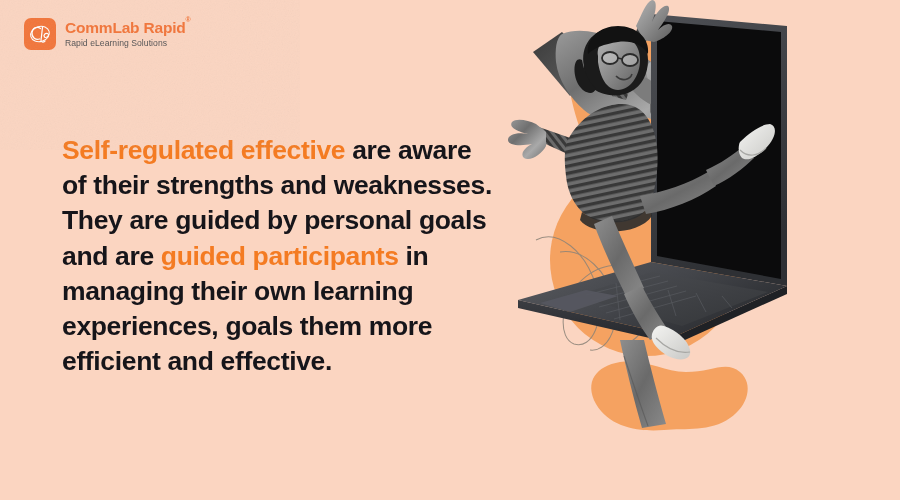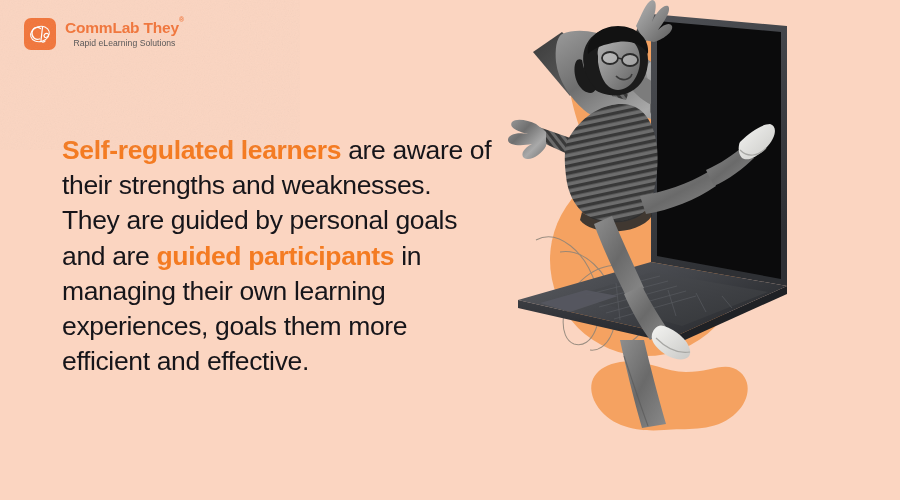--- a/index.html
+++ b/index.html
@@ -64,41 +64,40 @@
     position: relative;
     top: -5px;
     font-weight: bold;
   }
   #logo-tag {
     font-size: 8.6px;
     color: #555455;
     margin-top: 4px;
     letter-spacing: 0.05px;
     white-space: nowrap;
-    text-align: center;
   }
 
   
   #copy {
     position: absolute;
     left: 62px;
     top: 133px;
     width: 430px;
     font-size: 26.5px;
     line-height: 35.2px;
     color: #16151a;
     font-weight: 500;
     letter-spacing: -0.35px;
     z-index: 40;
   }
   #copy .hl {
     color: #f47b22;
     font-weight: bold;
   }
-  #copy .plain { font-weight: 400; }
+  #copy .plain { font-weight: 700; }
 
   
   #art {
     position: absolute;
     left: 500px;
     top: 0;
     width: 400px;
     height: 500px;
     z-index: 20;
   }
@@ -298,27 +297,27 @@
       <svg width="32" height="32" viewBox="0 0 32 32" xmlns="http://www.w3.org/2000/svg">
         <g fill="none" stroke="#ffffff" stroke-width="1.25" stroke-linecap="round">
           <path d="M16.5 10.5 C13 8 8.5 10 8 14.5 C7.5 19.5 12 22.5 15.5 21"></path>
           <path d="M18.5 9 C18 14 17.5 19 17 22 C16.6 24.4 19.4 24.6 21 23"></path>
           <path d="M21.5 19.5 C24.5 19 25.5 16.5 23.5 15.5 C21.5 14.6 19 17 20.5 19.2"></path>
           <ellipse cx="16" cy="16" rx="9.5" ry="7.6" transform="rotate(-16 16 16)" stroke-width="1.05"></ellipse>
         </g>
       </svg>
     </div>
     <div id="logo-text">
-      <div id="logo-name"><span>CommLab They</span><span id="logo-reg">®</span></div>
+      <div id="logo-name"><span>CommLab Rapid</span><span id="logo-reg">®</span></div>
       <div id="logo-tag">Rapid eLearning Solutions</div>
     </div>
   </div>
 
   <div id="copy">
-    <span class="hl">Self-regulated learners</span><span class="plain"> are aware of their strengths and weaknesses. They are guided by personal goals and are </span><span class="hl">guided participants</span><span class="plain"> in managing their own learning experiences, goals them more efficient and effective.</span>
+    <span class="hl">Self-regulated effective</span><span class="plain"> are aware of their strengths and weaknesses. They are guided by personal goals and are </span><span class="hl">guided participants</span><span class="plain"> in managing their own learning experiences, goals them more efficient and effective.</span>
   </div>
 
   <svg id="noise" xmlns="http://www.w3.org/2000/svg">
     <filter id="grain">
       <feTurbulence type="fractalNoise" baseFrequency="0.85" numOctaves="3" stitchTiles="stitch"></feTurbulence>
       <feColorMatrix type="saturate" values="0"></feColorMatrix>
       <feComponentTransfer>
         <feFuncA type="linear" slope="0.16" intercept="0"></feFuncA>
       </feComponentTransfer>
     </filter>

